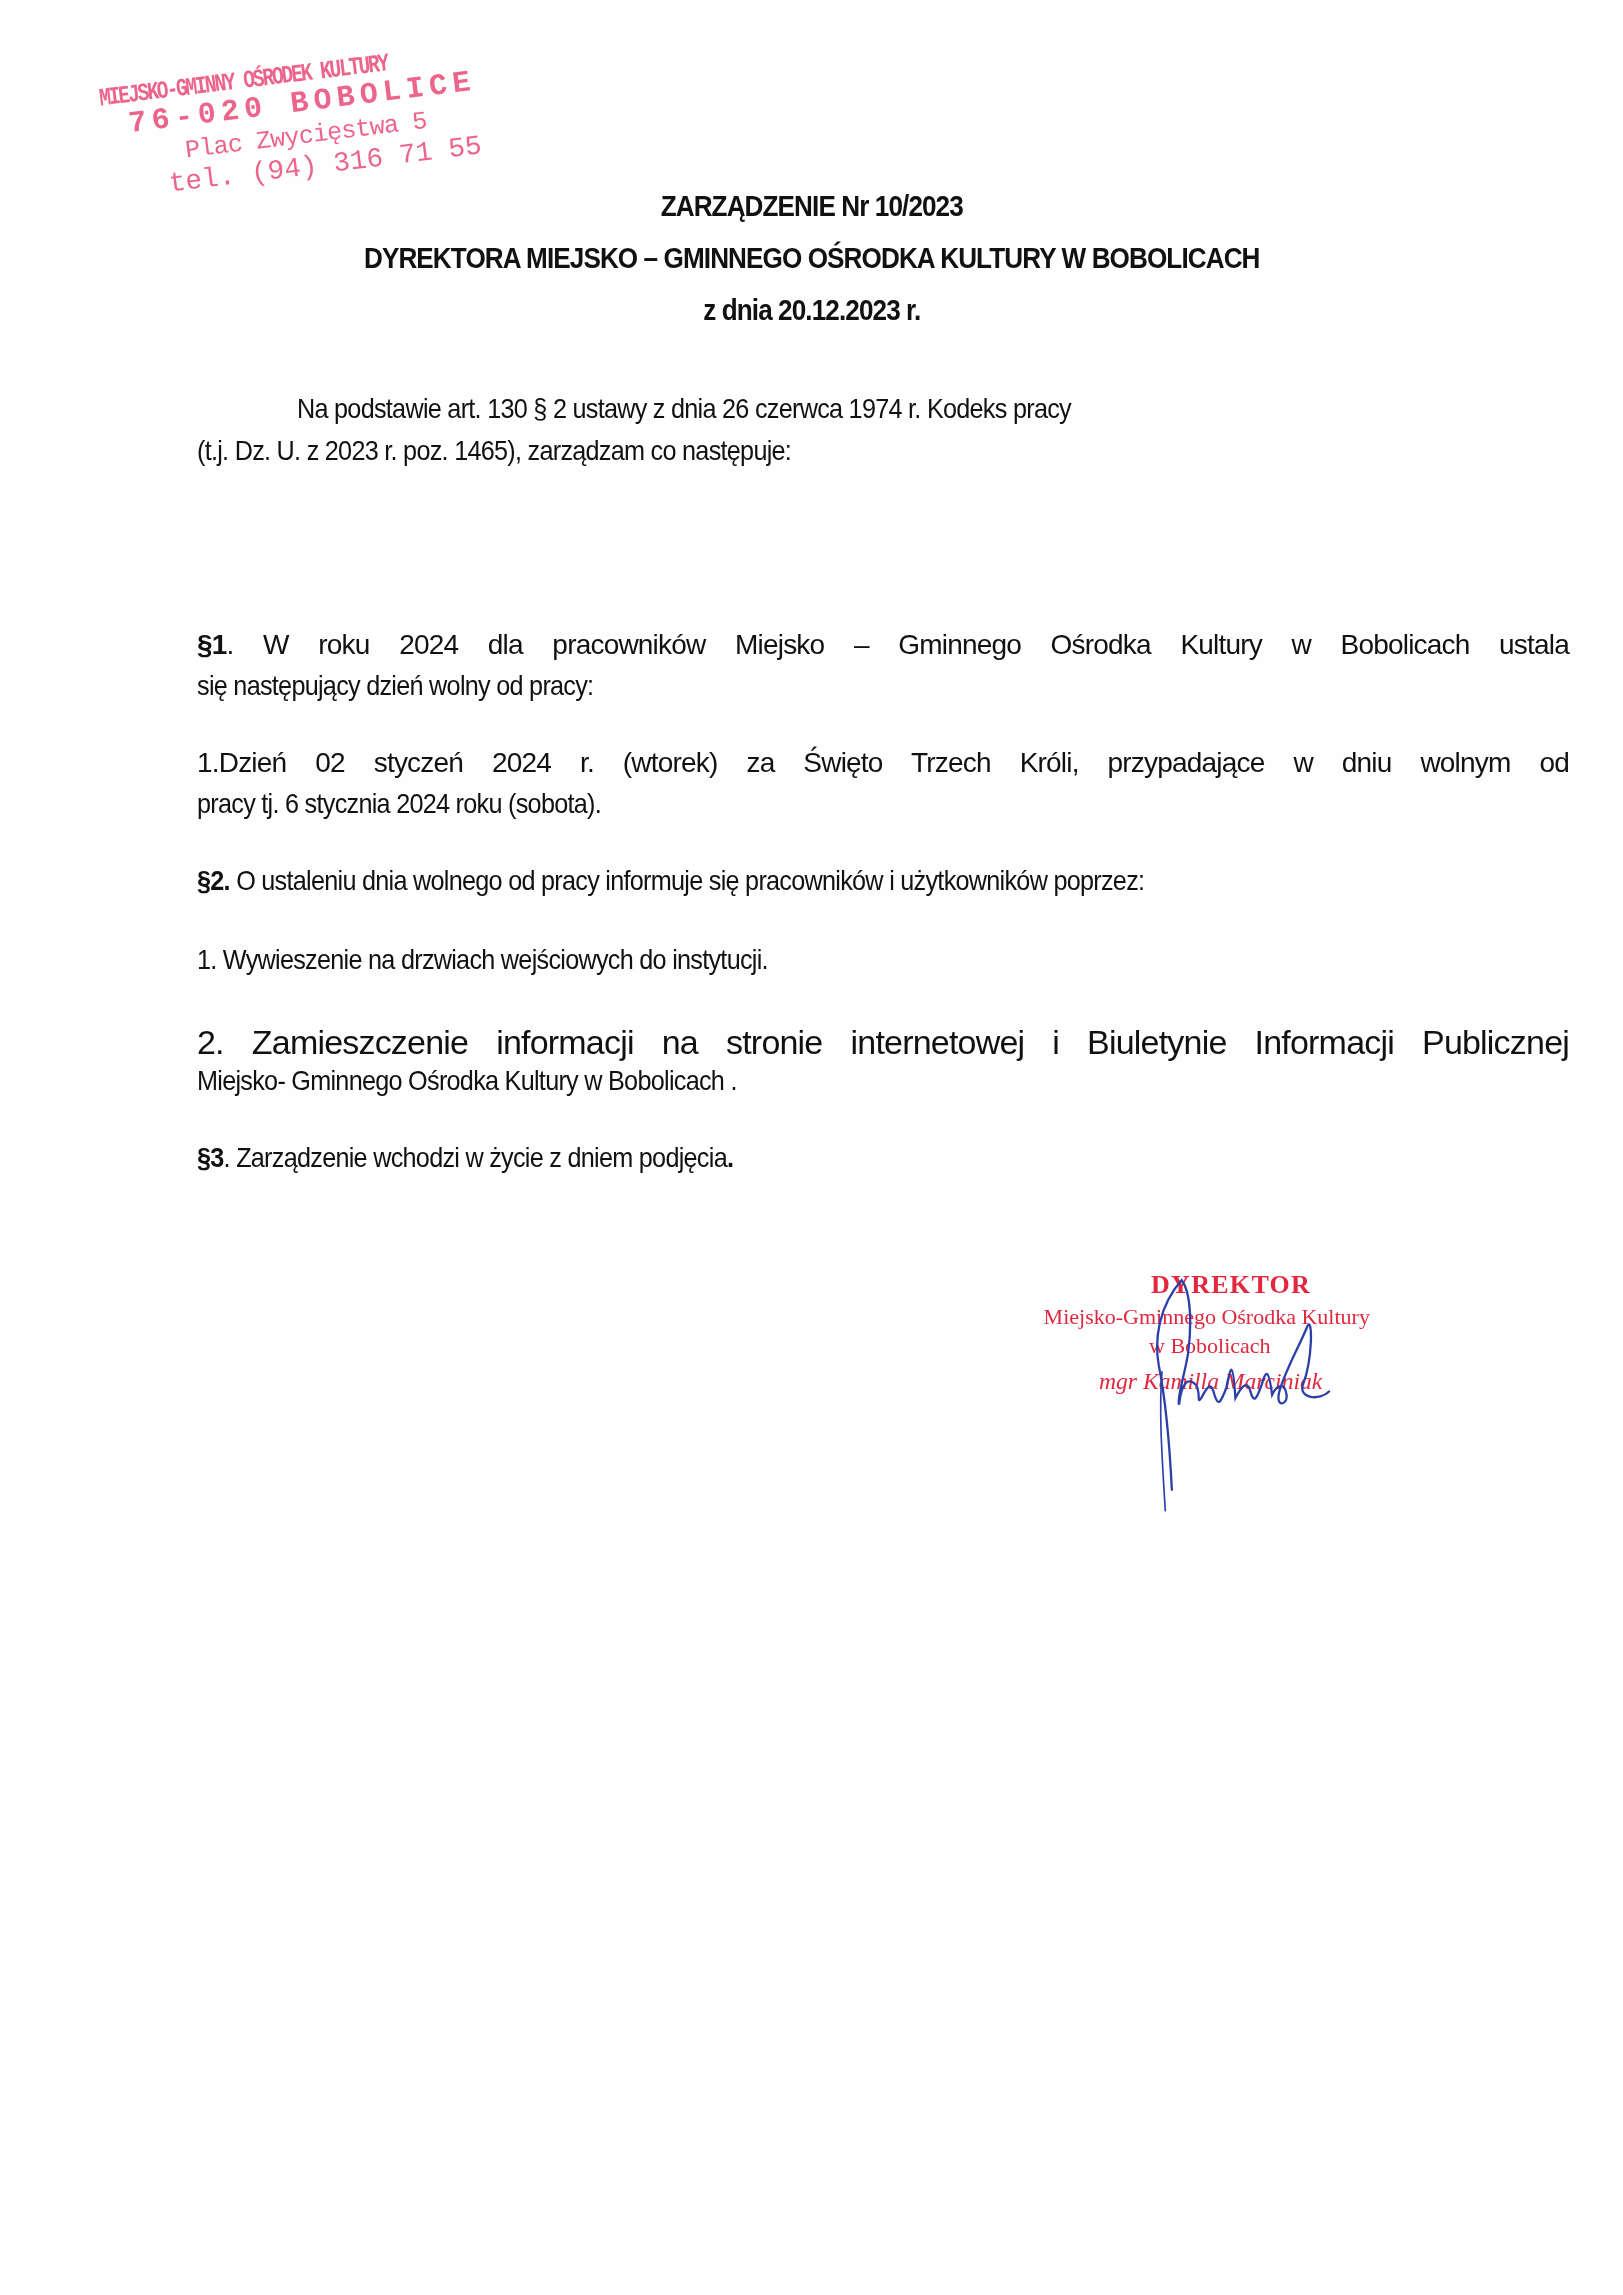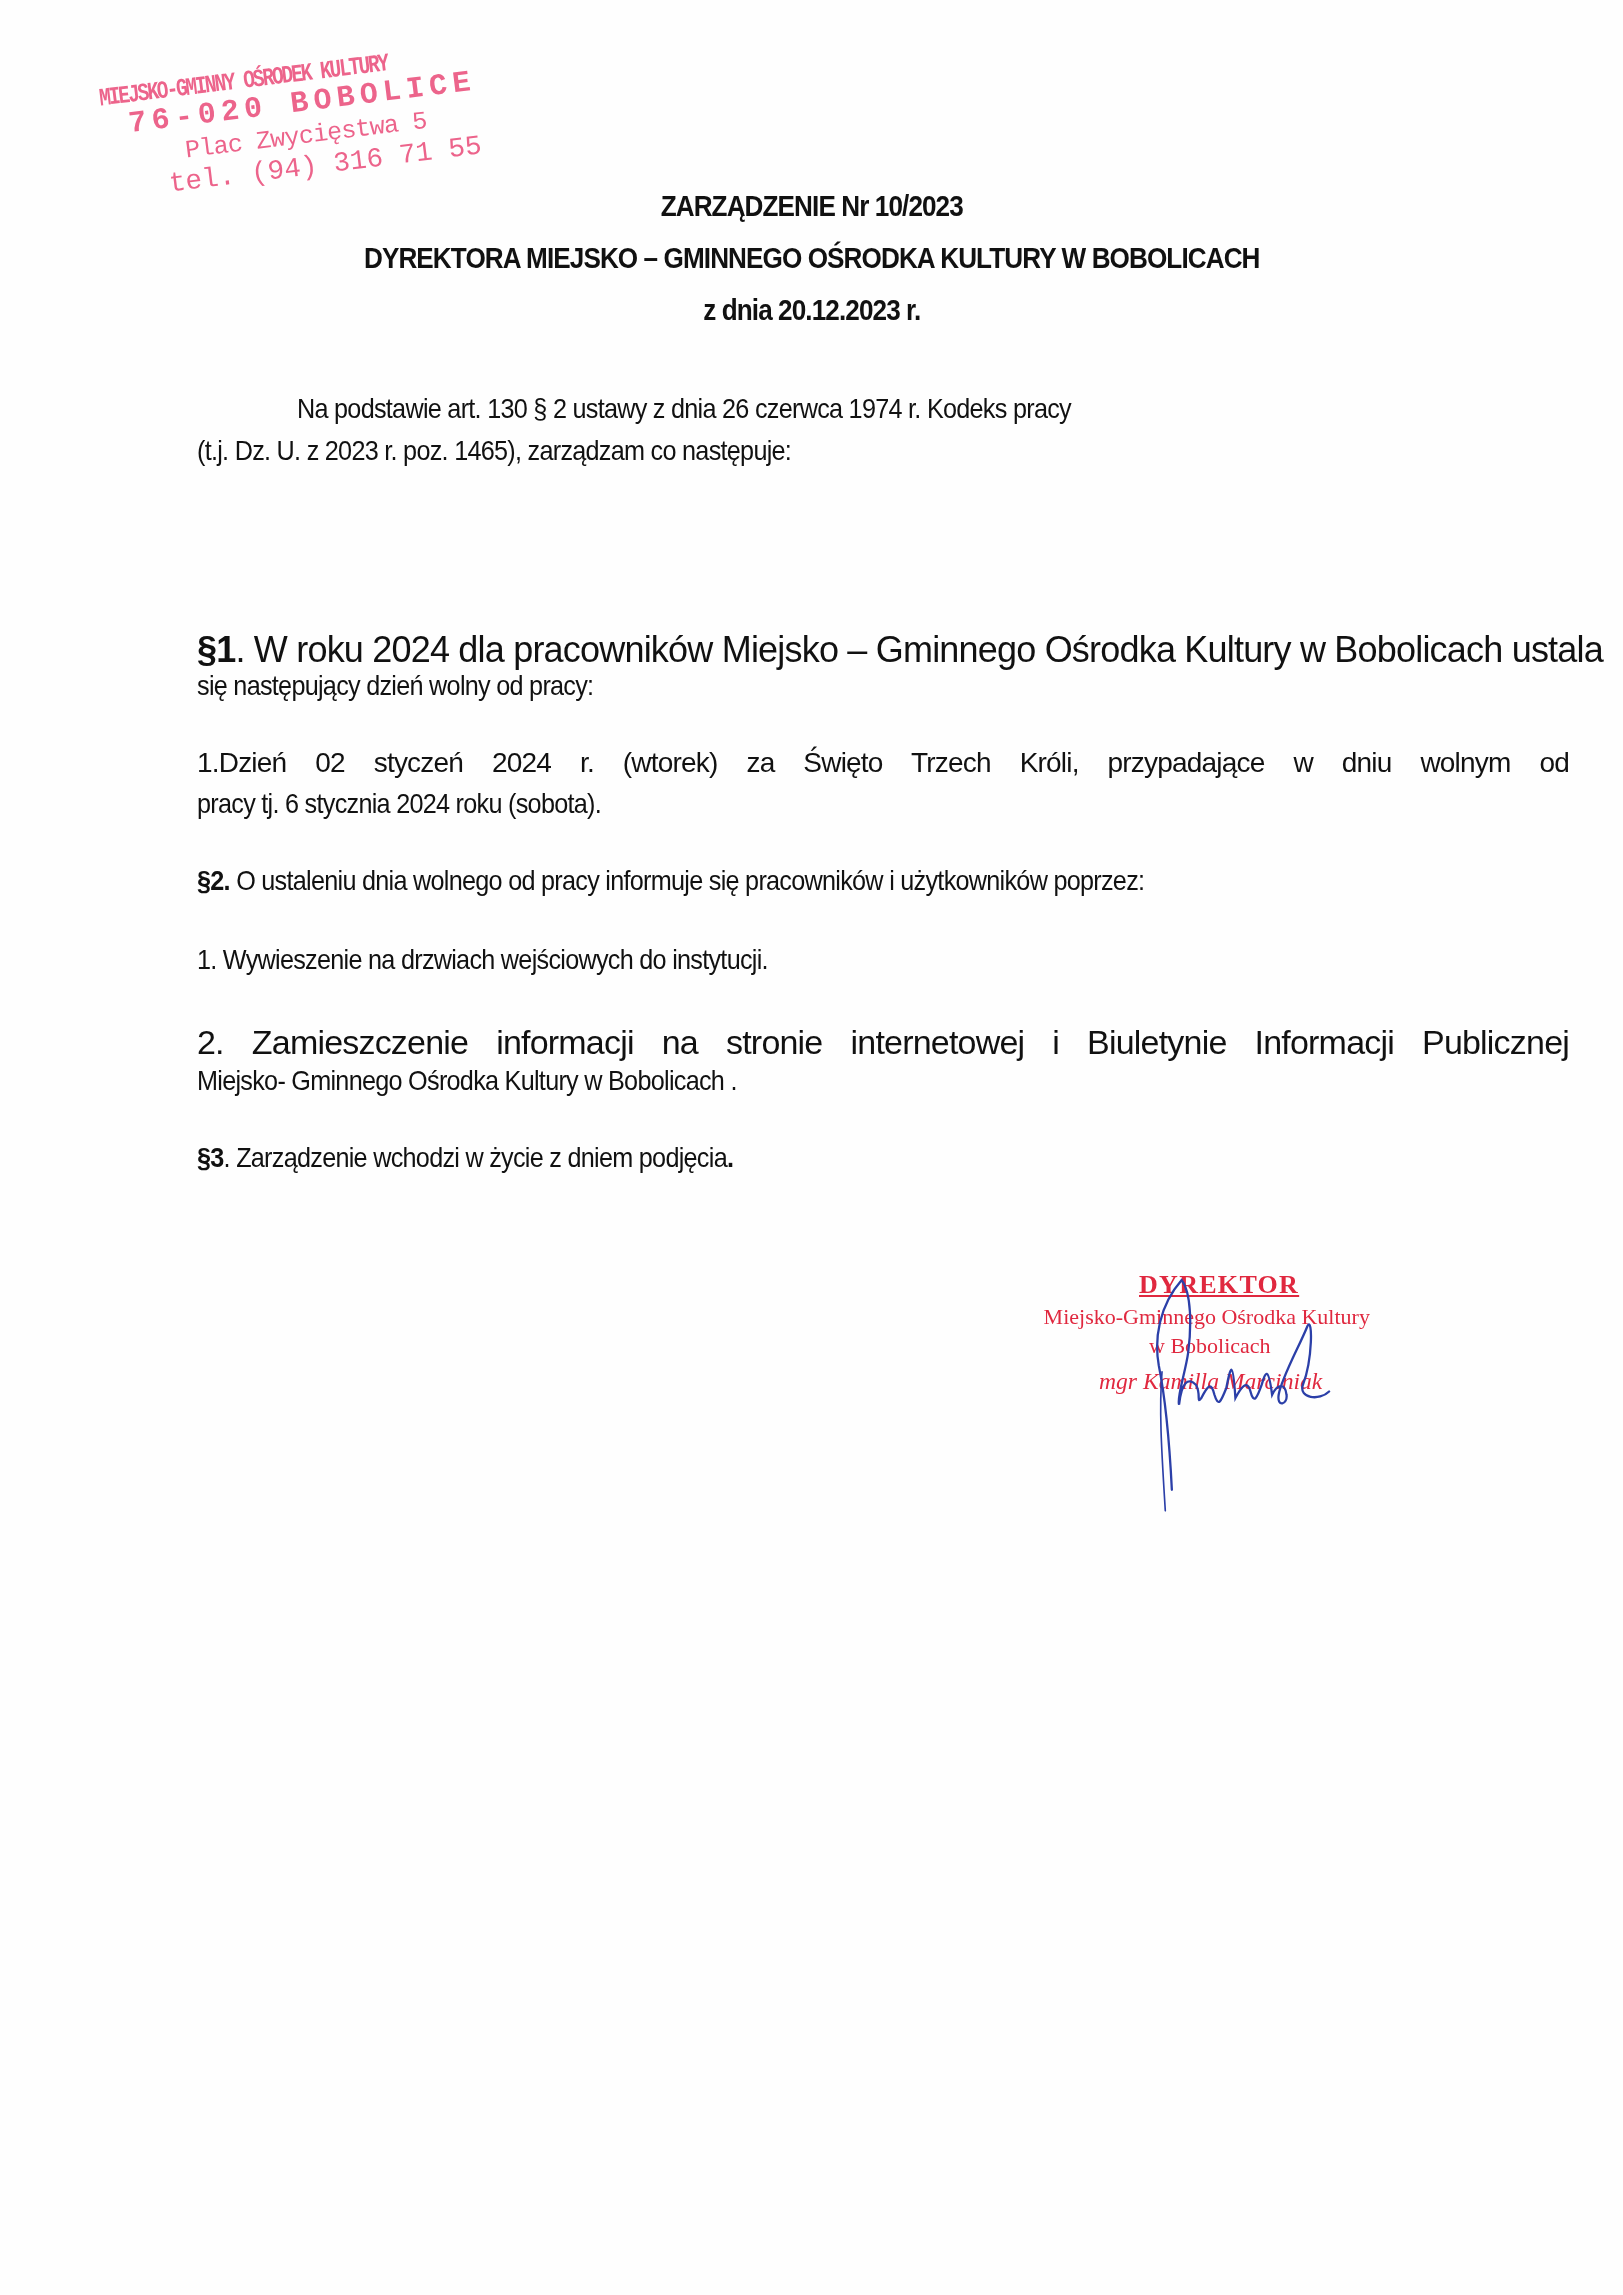--- a/index.html
+++ b/index.html
@@ -15,21 +15,21 @@
   .stamp { position: absolute; left: 92px; top: 39px; width: 381px; height: 171px; transform: rotate(-7deg); transform-origin: 0 0; color: #ea4a78; font-family: "Liberation Mono", monospace; opacity: 0.85; }
   .stamp div { position: absolute; white-space: nowrap; }
   .st1 { left: 0; top: 46px; font-size: 25px; font-weight: bold; letter-spacing: -2.6px; transform: scaleX(0.78); transform-origin: 0 0; }
   .st2 { left: 26px; top: 72px; font-size: 30px; font-weight: bold; letter-spacing: 5.3px; }
   .st3 { left: 79px; top: 108px; font-size: 25px; letter-spacing: -0.7px; }
   .st4 { left: 59px; top: 138px; font-size: 27.6px; letter-spacing: 0px; }
 
   
   .sig { position: absolute; left: 1037px; top: 1270px; width: 368px; height: 210px; font-family: "Liberation Serif", serif; color: #e0283f; }
   .sig div { position: absolute; white-space: nowrap; }
-  .sg1 { left: 102px; top: 0; font-size: 26px; font-weight: bold; letter-spacing: 1.3px; text-decoration: underline; }
+  .sg1 { left: 114px; top: 0; font-size: 26px; font-weight: bold; letter-spacing: 1.3px; }
   .sg2 { left: 6.6px; top: 34px; font-size: 22px; }
   .sg3 { left: 112px; top: 63px; font-size: 22px; }
   .sg4 { left: 62px; top: 98px; font-size: 23.6px; font-style: italic; }
   .signature { position: absolute; left: 1024px; top: 1267px; width: 394px; height: 249px; }
 </style>
 </head>
 <body>
 
 <div class="page">
 
@@ -40,21 +40,21 @@
     <div class="st4">tel. (94) 316 71 55</div>
   </div>
 
   <div class="txt title" style="top:190px;">ZARZĄDZENIE Nr 10/2023</div>
   <div class="txt title" style="top:242px;">DYREKTORA MIEJSKO – GMINNEGO OŚRODKA KULTURY W BOBOLICACH</div>
   <div class="txt title" style="top:294px;">z dnia 20.12.2023 r.</div>
 
   <div class="txt body" style="left:297px; top:393px;">Na podstawie art. 130 § 2 ustawy z dnia 26 czerwca 1974 r. Kodeks pracy</div>
   <div class="txt body" style="left:197px; top:435px;">(t.j. Dz. U. z 2023 r. poz. 1465), zarządzam co następuje:</div>
 
-  <div class="txt just" style="left:197px; top:629px; font-size:36px;"><span class="bold">§1</span><span>. W roku 2024 dla pracowników Miejsko – Gminnego Ośrodka Kultury w Bobolicach ustala</span></div>
+  <div class="txt just" style="left:197px; top:629px; font-size:28px;"><span class="bold">§1</span><span>. W roku 2024 dla pracowników Miejsko – Gminnego Ośrodka Kultury w Bobolicach ustala</span></div>
   <div class="txt body" style="left:197px; top:670px;">się następujący dzień wolny od pracy:</div>
 
   <div class="txt just" style="left:197px; top:747px; font-size:28px;">1.Dzień 02 styczeń 2024 r. (wtorek) za Święto Trzech Króli, przypadające w dniu wolnym od</div>
   <div class="txt body" style="left:197px; top:788px;">pracy tj. 6 stycznia 2024 roku (sobota).</div>
 
   <div class="txt body" style="left:197px; top:865px;"><span class="bold">§2.</span><span> O ustaleniu dnia wolnego od pracy informuje się pracowników i użytkowników poprzez:</span></div>
 
   <div class="txt body" style="left:197px; top:944px;">1. Wywieszenie na  drzwiach wejściowych do instytucji.</div>
 
   <div class="txt just" style="left:197px; top:1023px; font-size:34px;">2. Zamieszczenie informacji na stronie internetowej i Biuletynie Informacji Publicznej</div>

